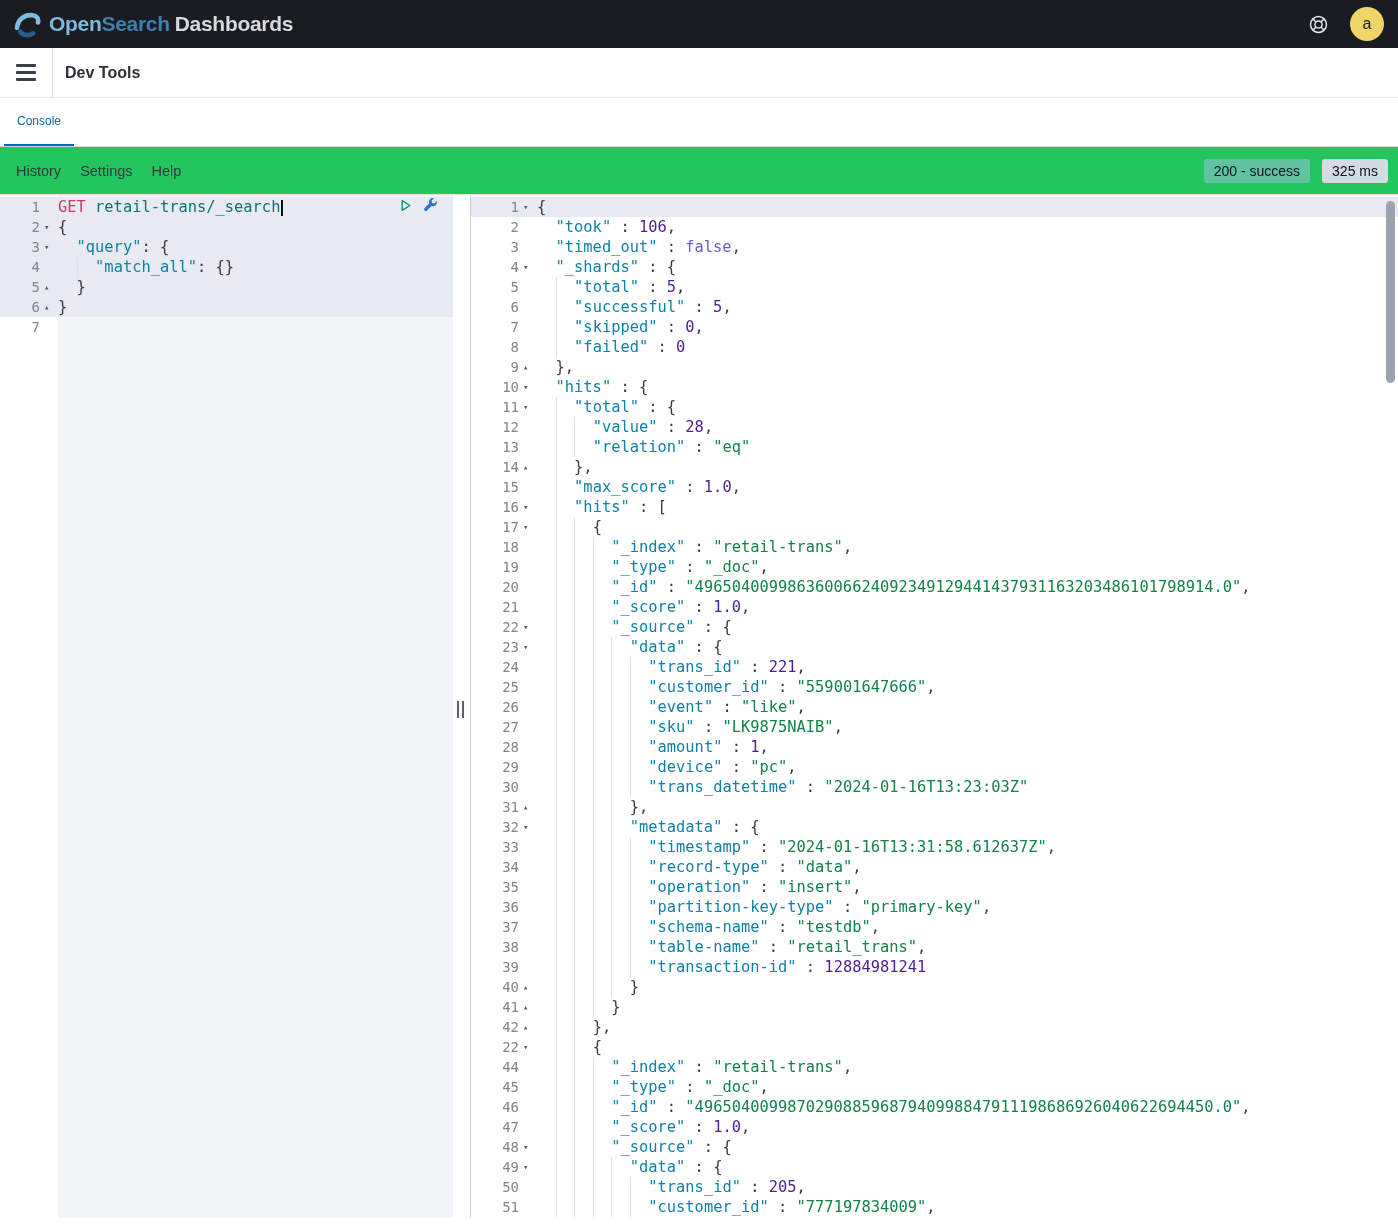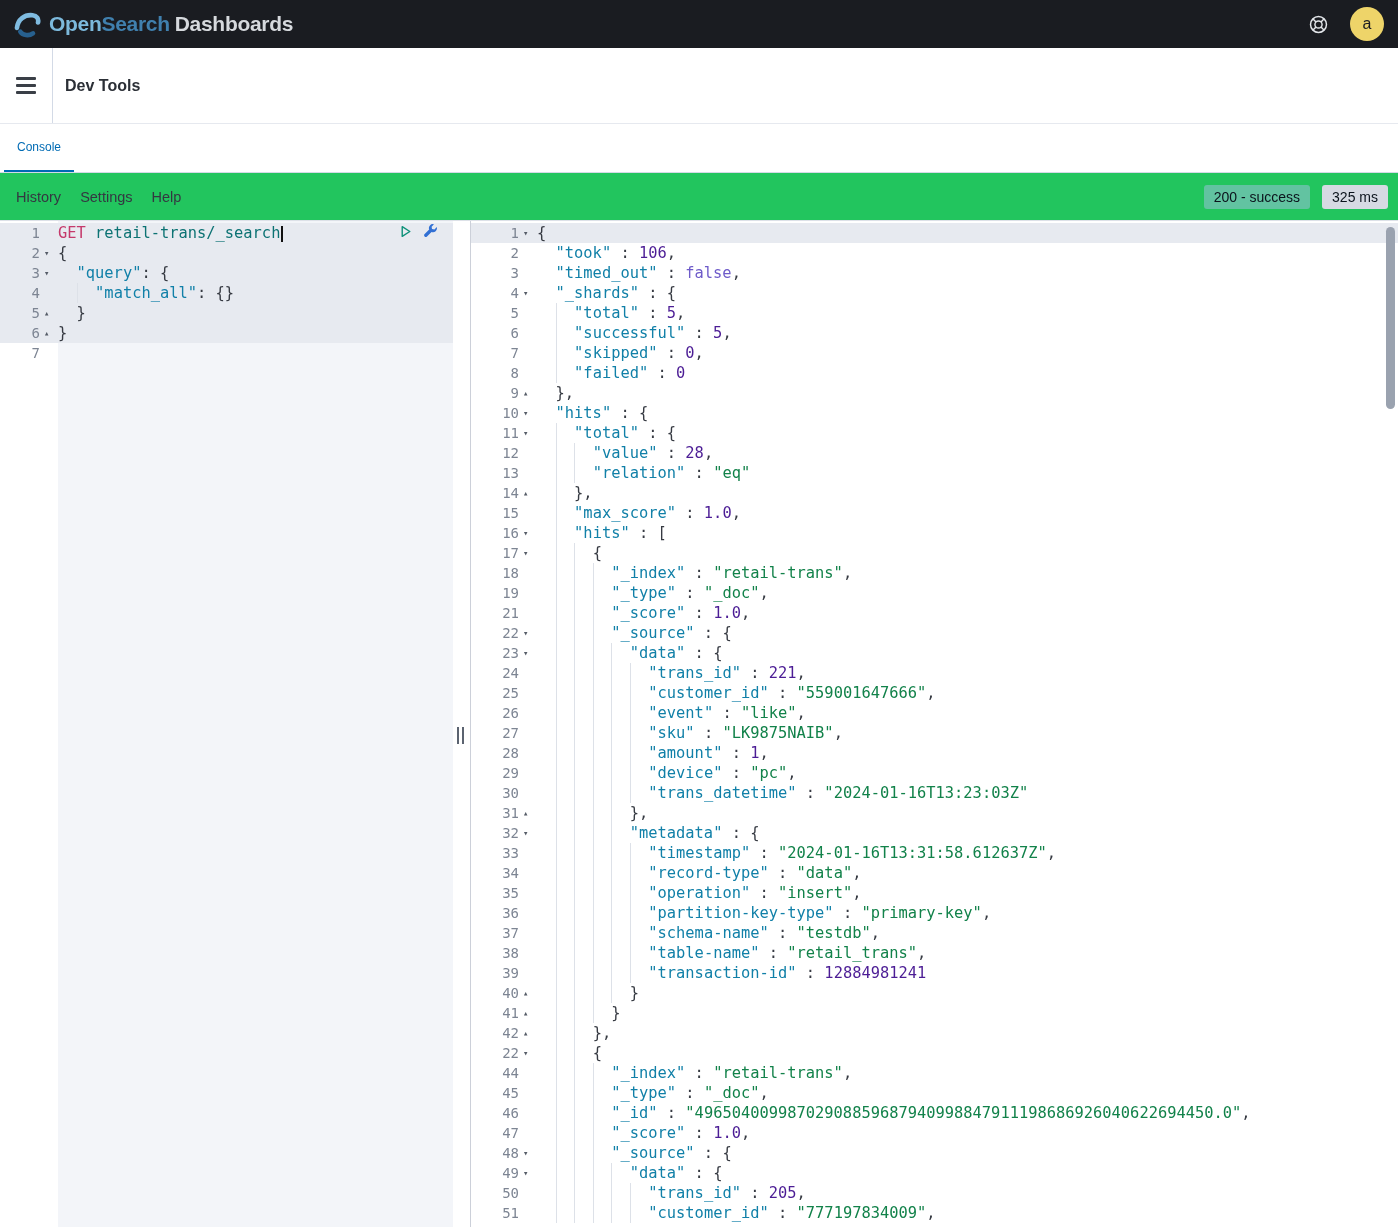--- a/index.html
+++ b/index.html
@@ -12,21 +12,21 @@
   .brand { display:flex; align-items:center; gap:8px; }
   .brand-word { font-size:21px; font-weight:bold; letter-spacing:-0.3px; white-space:nowrap; }
   .b-open { color:#7cb9dc; }
   .b-search { color:#4080ae; }
   .b-dash { color:#d6d9dd; margin-left:5px; }
   .hdr-right { margin-left:auto; display:flex; align-items:center; gap:21px; }
   .help-btn { width:22px; height:22px; display:flex; align-items:center; justify-content:center; cursor:pointer; background:none; border:none; }
   .avatar { width:34px; height:34px; border-radius:50%; background:#eed469; color:#1a1c21; display:flex; align-items:center; justify-content:center; font-size:16px; cursor:pointer; border:none; }
 
   
-  .nav { height:76px; background:#fff; display:flex; align-items:center; border-bottom:1px solid #e6e9ef; }
+  .nav { height:50px; background:#fff; display:flex; align-items:center; border-bottom:1px solid #e6e9ef; }
   .burger { width:53px; height:100%; display:flex; align-items:center; justify-content:center; border-right:1px solid #d3dae6; cursor:pointer; background:none; border-top:none; border-left:none; border-bottom:none; }
   .burger-bars { width:20px; }
   .burger-bars i { display:block; height:2.5px; background:#3a3f47; border-radius:1px; margin:0 0 4.5px 0; }
   .burger-bars i:last-child { margin-bottom:0; }
   .page-title { margin-left:12px; font-size:16px; font-weight:600; color:#2b2f36; }
 
   
   .tabrow { height:49px; background:#fff; border-bottom:1px solid #d3dae6; display:flex; align-items:stretch; }
   .tab { margin-left:4px; padding:0 13px; display:flex; align-items:center; font-size:12px; font-weight:500; color:#006BB4; border-bottom:2px solid #006BB4; cursor:pointer; background:none; border-top:none; border-left:none; border-right:none; }
 
@@ -333,20 +333,27 @@
         </div>
         <div class="line">
           <div class="gut">
             <span class="num">19</span>
             <span class="fold"></span>
           </div>
           <div class="code"><span class="sp"></span><span class="gd"></span><span class="gd"></span><span class="gd"></span><span class="tk-k">"_type"</span><span class="tk-p"> : </span><span class="tk-s">"_doc"</span><span class="tk-p">,</span></div>
         </div>
         <div class="line">
           <div class="gut">
+            <span class="num">20</span>
+            <span class="fold"></span>
+          </div>
+          <div class="code"><span class="sp"></span><span class="gd"></span><span class="gd"></span><span class="gd"></span><span class="tk-k">"_id"</span><span class="tk-p"> : </span><span class="tk-s">"49650400998636006624092349129441437931163203486101798914.0"</span><span class="tk-p">,</span></div>
+        </div>
+        <div class="line">
+          <div class="gut">
             <span class="num">21</span>
             <span class="fold"></span>
           </div>
           <div class="code"><span class="sp"></span><span class="gd"></span><span class="gd"></span><span class="gd"></span><span class="tk-k">"_score"</span><span class="tk-p"> : </span><span class="tk-n">1.0</span><span class="tk-p">,</span></div>
         </div>
         <div class="line">
           <div class="gut">
             <span class="num">22</span>
             <span class="fold">▾</span>
           </div>

